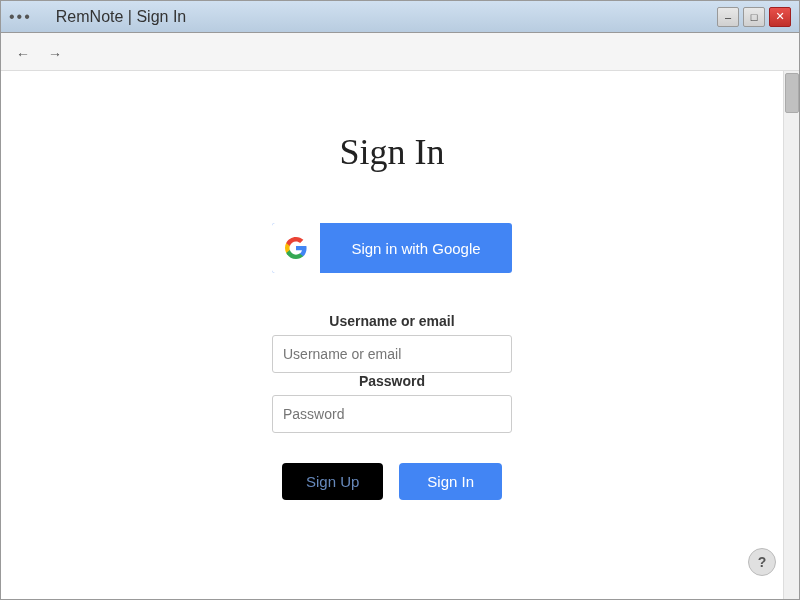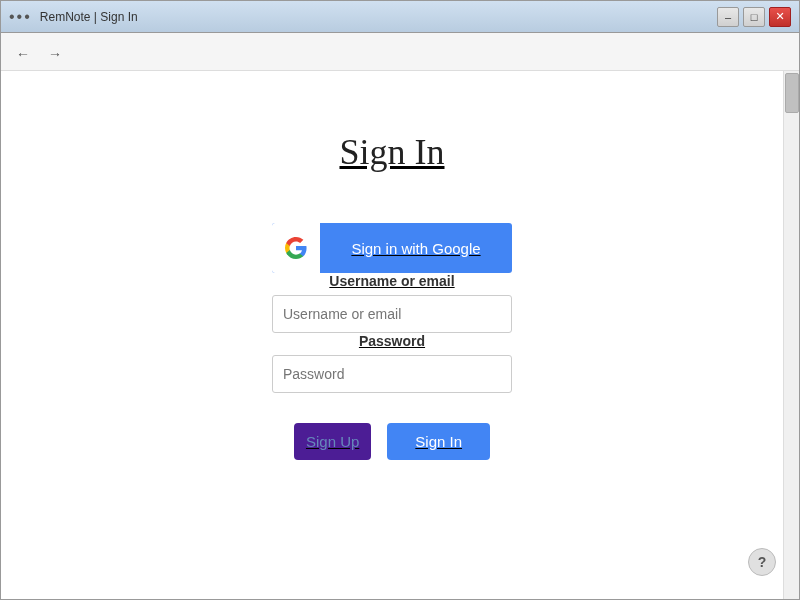--- a/index.html
+++ b/index.html
@@ -40,23 +40,24 @@
       flex-shrink: 0;
     }
 
     .titlebar-left {
       display: flex;
       align-items: center;
       gap: 8px;
     }
 
     .titlebar-title {
-      font-size: 12px;
+      font-size: 16px;
       color: #333;
       font-weight: normal;
+      margin-left: 16px;
     }
 
     .titlebar-controls {
       display: flex;
       gap: 4px;
     }
 
     .titlebar-btn {
       width: 22px;
       height: 20px;
@@ -153,41 +154,41 @@
     }
 
     
     .signin-container {
       width: 100%;
       max-width: 520px;
       display: flex;
       flex-direction: column;
       align-items: center;
       padding-top: 40px;
-      text-decoration: underline;
     }
 
     .page-title {
       font-size: 36px;
       font-weight: 300;
       color: #222;
       margin-bottom: 50px;
       font-family: 'Georgia', serif;
     }
 
     .google-btn {
       display: flex;
       align-items: center;
       background: #4285f4;
       border: none;
       border-radius: 3px;
       cursor: pointer;
       width: 240px;
       height: 50px;
       overflow: hidden;
+      margin-bottom: 40px;
     }
 
     .google-icon-box {
       width: 48px;
       height: 50px;
       background: white;
       display: flex;
       align-items: center;
       justify-content: center;
       flex-shrink: 0;
@@ -233,25 +234,25 @@
 
     .form-actions {
       display: flex;
       gap: 16px;
       margin-top: 30px;
       width: 240px;
       justify-content: center;
     }
 
     .btn-signup {
-      background: #4c1d95;
+      background: #000000;
       color: #6688bb;
       border: none;
       border-radius: 4px;
-      padding: 10px 12px;
+      padding: 10px 24px;
       font-size: 15px;
       cursor: pointer;
       font-weight: 500;
     }
 
     .btn-signin {
       background: #4285f4;
       color: white;
       border: none;
       border-radius: 4px;

